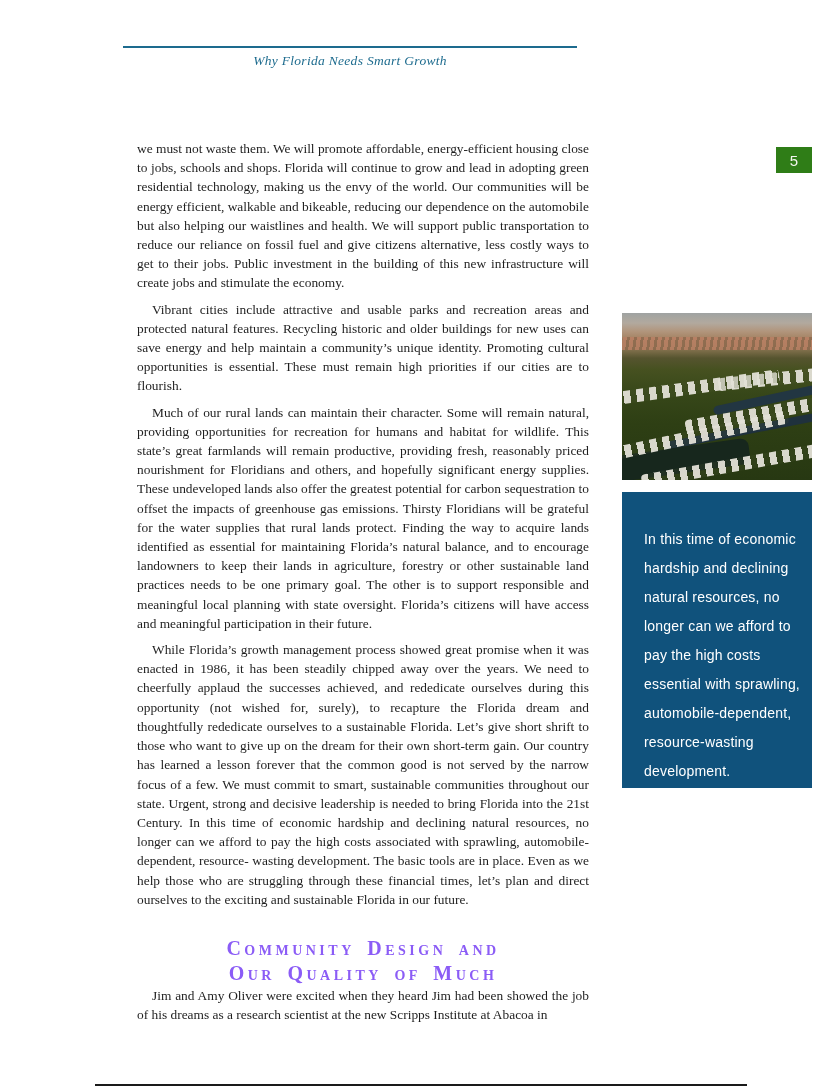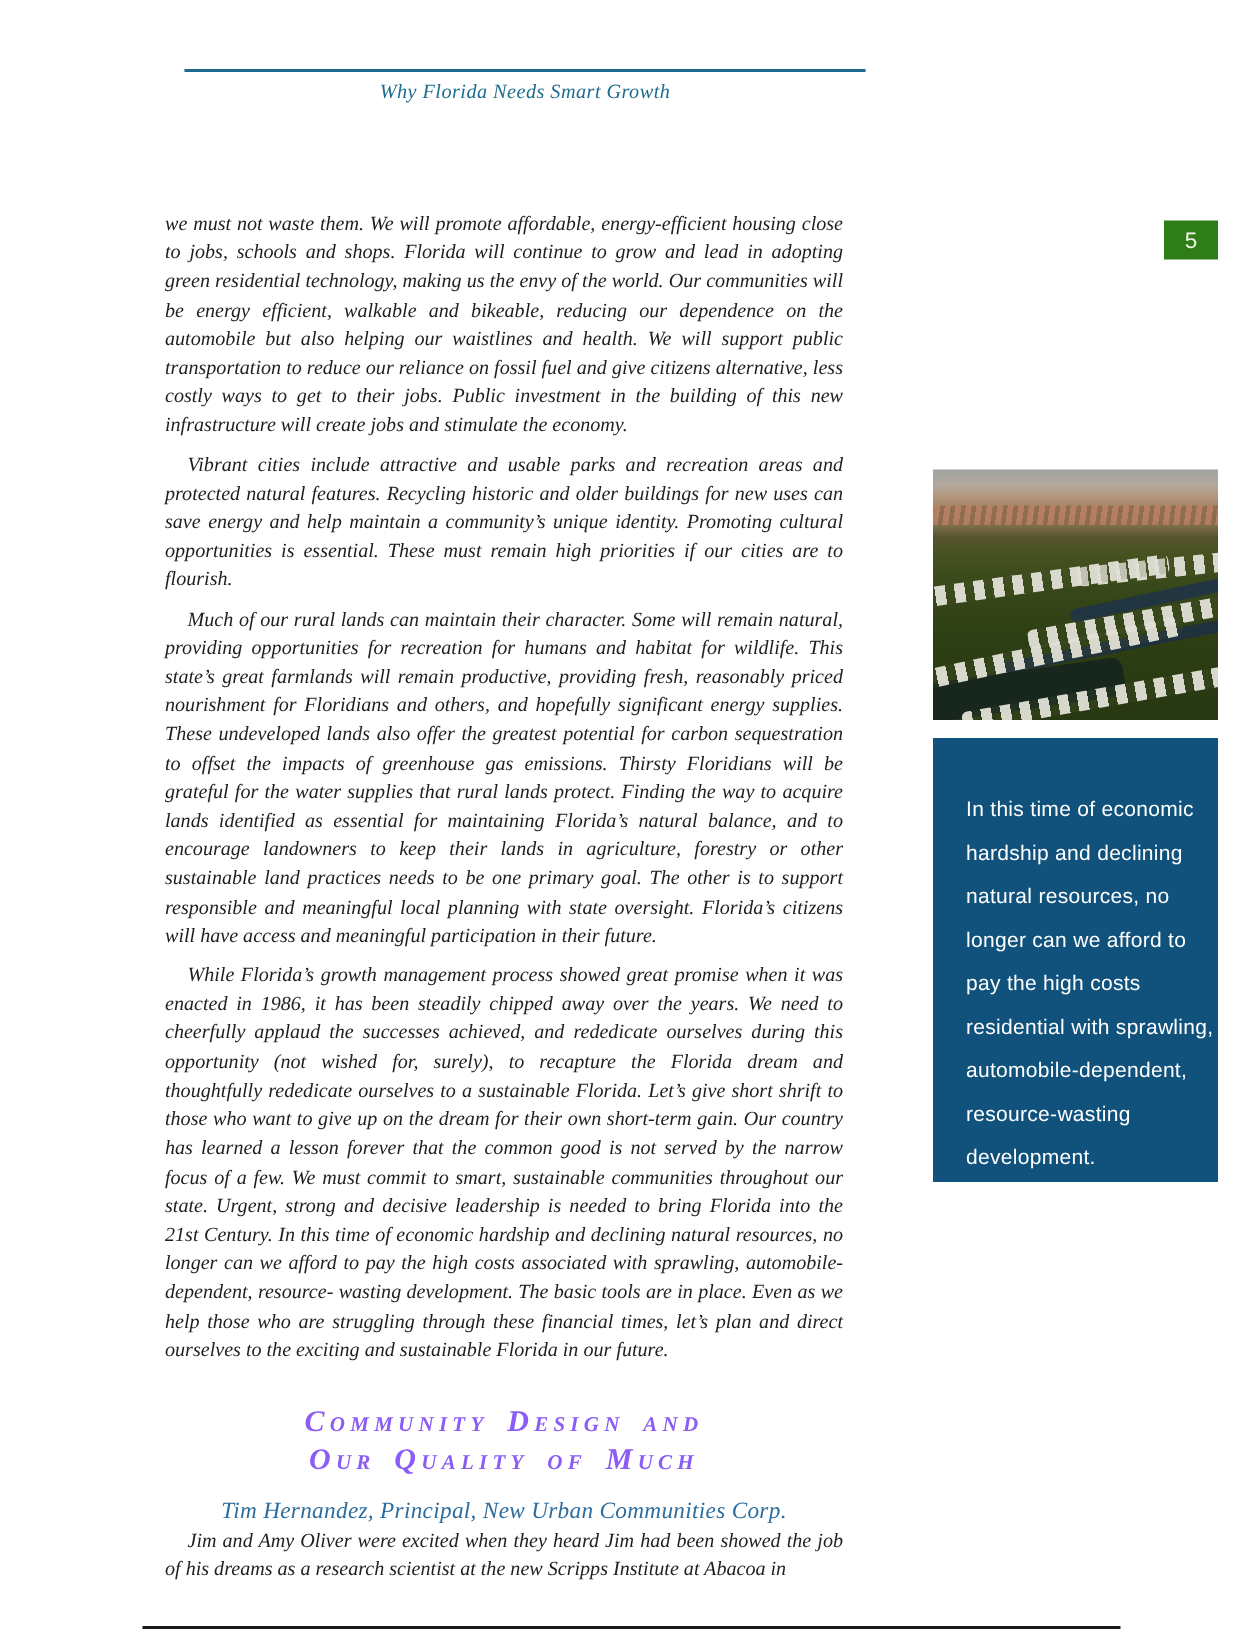--- a/index.html
+++ b/index.html
@@ -16,22 +16,22 @@
     font-style:italic;font-size:13.5px;color:#1d6b8e;letter-spacing:.3px;
   }
   
   .page-tab{
     position:absolute;right:0;top:147px;width:36px;height:26px;background:#2f7d17;
     display:flex;align-items:center;justify-content:center;
   }
   .page-tab span{color:#f2f5ee;font-size:15px;font-family:"Liberation Sans",sans-serif;}
   
   .column{
-    position:absolute;left:110px;top:139px;width:452px;
-    font-size:13.4px;line-height:19.2px;color:#1e1e1e;text-align:justify;font-style:italic;
+    position:absolute;left:137px;top:139px;width:452px;
+    font-size:13.4px;line-height:19.2px;color:#1e1e1e;text-align:justify;
   }
   .column p{margin:0 0 7px 0;}
   .column p.indent{text-indent:15px;}
   
   .section-heading{
     margin:27px 0 0 0;text-align:center;color:#8b5cf6;
     font-variant:small-caps;font-weight:600;font-size:20px;line-height:25px;
     letter-spacing:3.5px;word-spacing:4px;
   }
   .section-heading span{display:block;}
@@ -98,36 +98,35 @@
   <main class="column">
     <p>we must not waste them.  We will promote affordable, energy-efficient housing close to jobs, schools and shops. Florida will continue to grow and lead in adopting green residential technology, making us the envy of the world. Our communities will be energy efficient, walkable and bikeable, reducing our dependence on the automobile but also helping our waistlines and health.  We will support public transportation to reduce our reliance on fossil fuel and give citizens alternative, less costly ways to get to their jobs.  Public investment in the building of this new infrastructure will create jobs and stimulate the economy.</p>
     <p class="indent">Vibrant cities include attractive and usable parks and recreation areas and protected natural features.  Recycling historic and older buildings for new uses can save energy and help maintain a community’s unique identity.  Promoting cultural opportunities is essential.  These must remain high priorities if our cities are to flourish.</p>
     <p class="indent">Much of our rural lands can maintain their character.  Some will remain natural, providing opportunities for recreation for humans and habitat for wildlife.  This state’s great farmlands will remain productive, providing fresh, reasonably priced nourishment for Floridians and others, and hopefully significant energy supplies. These undeveloped lands also offer the greatest potential for carbon sequestration to offset the impacts of greenhouse gas emissions. Thirsty Floridians will be grateful for the water supplies that rural lands protect. Finding the way to acquire lands identified as essential for maintaining Florida’s natural balance, and to encourage landowners to keep their lands in agriculture, forestry or other sustainable land practices needs to be one primary goal.  The other is to support responsible and meaningful local planning with state oversight. Florida’s citizens will have access and meaningful participation in their future.</p>
     <p class="indent">While Florida’s growth management process showed great promise when it was enacted in 1986, it has been steadily chipped away over the years.   We need to cheerfully applaud the successes achieved, and rededicate ourselves during this opportunity (not wished for, surely), to recapture the Florida dream and thoughtfully rededicate ourselves to a sustainable Florida. Let’s give short shrift to those who want to give up on the dream for their own short-term gain. Our country has learned a lesson forever that the common good is not served by the narrow focus of a few. We must commit to smart, sustainable communities throughout our state. Urgent, strong and decisive leadership is needed to bring Florida into the 21st Century. In this time of economic hardship and declining natural resources, no longer can we afford to pay the high costs associated with sprawling, automobile-dependent, resource- wasting development.  The basic tools are in place. Even as we help those who are struggling through these financial times, let’s plan and direct ourselves to the exciting and sustainable Florida in our future.</p>
 
     <h2 class="section-heading">
       <span>Community Design and</span>
       <span>Our Quality of Much</span>
     </h2>
-    <div class="byline">Tim Hernandez, Principal, New Urban Communities Corp.</div>
 
     <p class="indent intro">Jim and Amy Oliver were excited when they heard Jim had been showed the job of his dreams as a research scientist at the new Scripps Institute at Abacoa in</p>
   </main>
 
   <figure class="photo">
     <div class="distant"></div>
     <div class="water w1"></div>
     <div class="water w2"></div>
     <div class="water w3"></div>
     <div class="row r4"></div>
     <div class="row r1"></div>
     <div class="row r2"></div>
     <div class="row r3"></div>
     <div class="row r5"></div>
   </figure>
 
   <aside class="pullquote">
-    <p>In this time of economic hardship and declining natural resources, no longer can we afford to pay the high costs residential with sprawling, automobile-dependent, resource-wasting development.</p>
+    <p>In this time of economic hardship and declining natural resources, no longer can we afford to pay the high costs essential with sprawling, automobile-dependent, resource-wasting development.</p>
   </aside>
 
   <div class="bottom-rule"></div>
 
 </div>
 
 </body></html>

